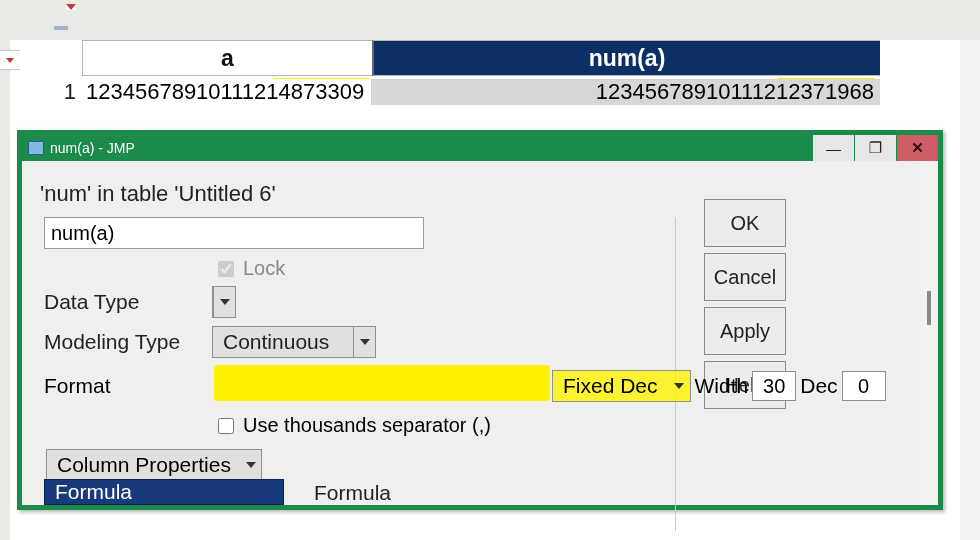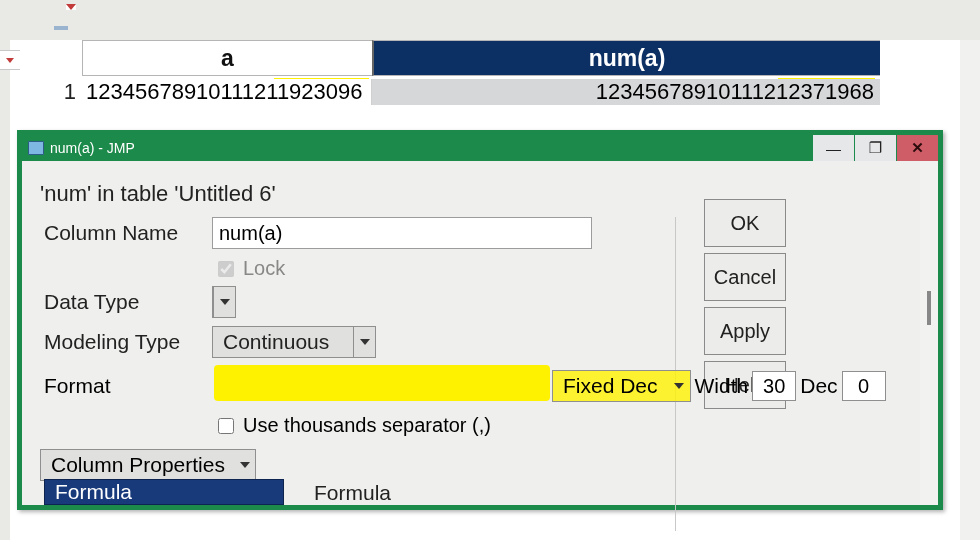--- a/index.html
+++ b/index.html
@@ -175,21 +175,21 @@
     width: 44px; height: 30px; border: 1px solid #8f8f8f; background: #fff; text-align: center;
     font-size: 20px; font-family: inherit;
   }
   .mini-label { padding: 0 4px; }
 
   .thous-row { margin: 10px 0 12px 176px; display: flex; align-items: center; gap: 6px; font-size: 20px; }
   .thous-row input { width: 16px; height: 16px;}
 
   .colprops {
     display: inline-flex; align-items: stretch; border: 1px solid #8f8f8f;
-    background: #e0e0de; height: 32px; margin-left: 2px; justify-content: flex-end;
+    background: #e0e0de; height: 32px; margin-left: 8px; justify-content: flex-end;
   }
   .colprops .sel-text { padding: 2px 10px; font-size: 21px; display:flex;align-items:center;}
   .colprops .sel-btn { width: 20px; display: flex; align-items: center; justify-content: center; }
 
   .formula-box {
     position: absolute; left: 22px; bottom: 0px;
     width: 240px; height: 26px;
     background: #183a7a; border: 1px solid #0e2450;
     color: #fff; font-size: 21px; padding-left: 10px;
     display: flex; align-items: flex-start;
@@ -251,21 +251,21 @@
     <div class="hdr-a">a</div>
     <div class="hdr-num">num(a)</div>
   </div>
 
   <div class="hl-a"></div>
   <div class="hl-n"></div>
 
   <div class="data-row">
     <div class="rownum">1</div>
     <div class="cell-a">
-      <span>1234567891011121</span><span>1923096</span>
+      <span>1234567891011121</span><span>4873309</span>
     </div>
     <div class="cell-num">
       <span>1234567891011121</span><span>2371968</span>
     </div>
   </div>
 
   <div class="dialog">
     <div class="titlebar">
       <div class="title-left">
         <div class="appicon"></div>
@@ -280,21 +280,20 @@
 
     <div class="dialog-body">
       <div class="right-gutter"></div>
       <div class="right-knob"></div>
 
       <div class="crumb">'num' in table 'Untitled 6'</div>
 
       <div class="inner-frame"></div>
 
       <div class="form-row">
-        <div class="form-label">Column Name</div>
         <input class="txt colname-input" value="num(a)" style="">
       </div>
 
       <div class="lock-row">
         <input type="checkbox" checked="" disabled="" style="">
         <span>Lock</span>
       </div>
 
       <div class="form-row">
         <div class="form-label">Data Type</div>

